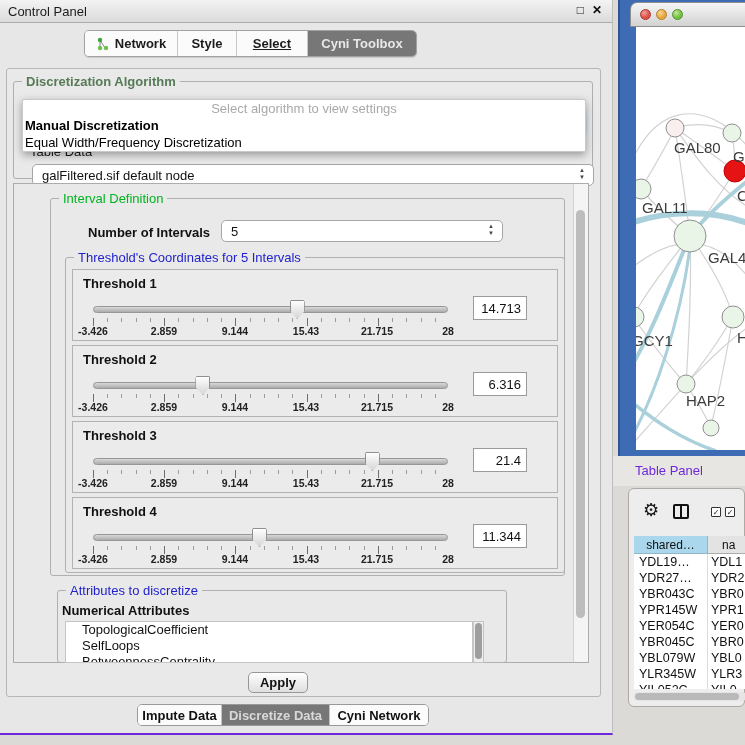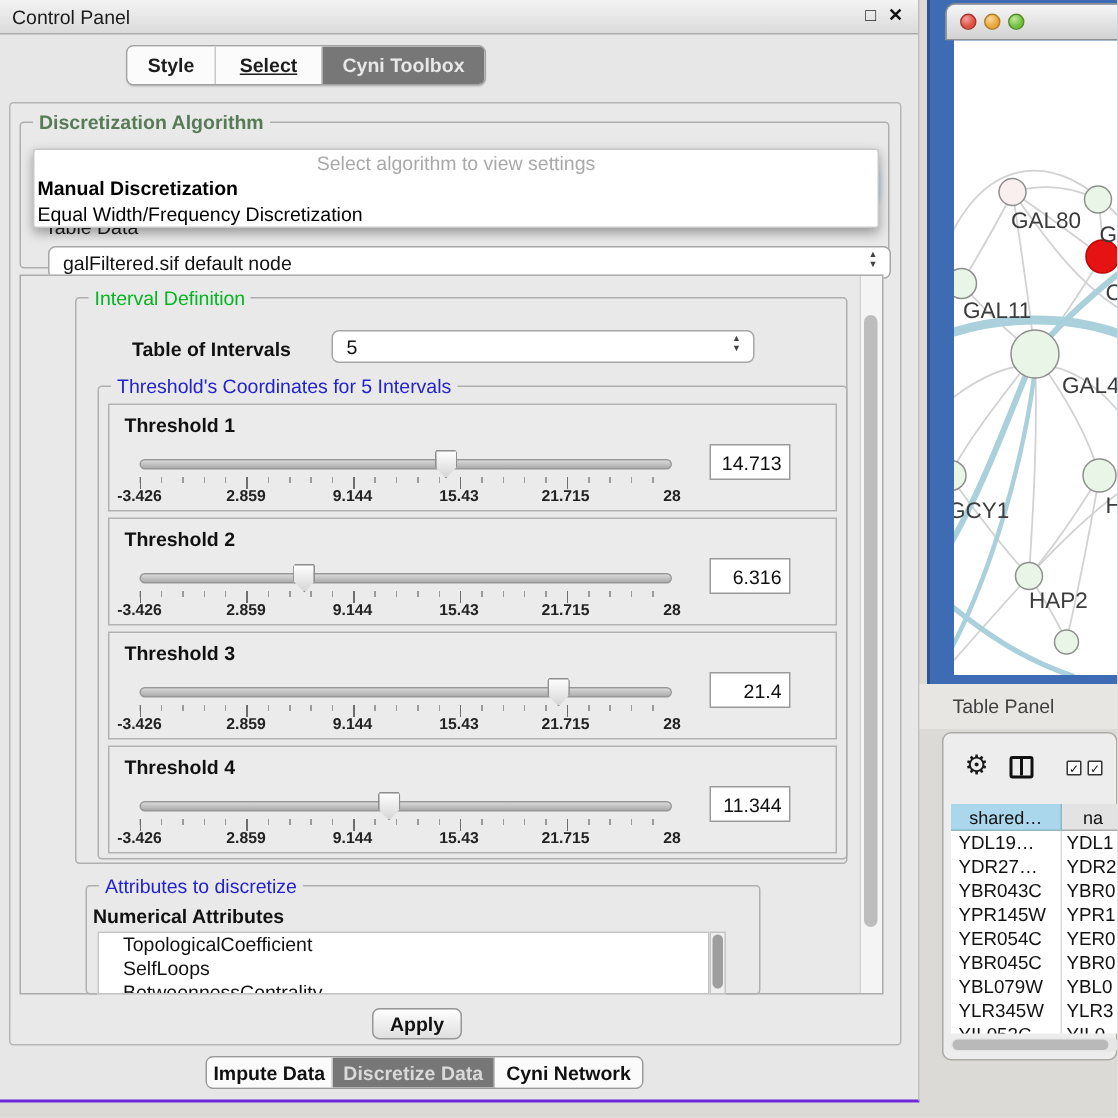--- a/index.html
+++ b/index.html
@@ -106,21 +106,21 @@
       background:linear-gradient(#F6F6F6,#D2D2D2);border:1px solid #8E8E8E;border-right:none;
       border-top-left-radius:7px;box-sizing:border-box;}
   .light{position:absolute;top:6px;width:11px;height:11px;border-radius:50%;box-sizing:border-box;}
   .light.red{left:9px;background:radial-gradient(circle at 35% 30%,#F4A09A,var(--light-red,#DD5144) 60%);border:1px solid #A8352C;}
   .light.yellow{left:25px;background:radial-gradient(circle at 35% 30%,#F7D79A,var(--light-yellow,#E9A63B) 60%);border:1px solid #B07F22;}
   .light.green{left:41px;background:radial-gradient(circle at 35% 30%,#C2E79A,var(--light-green,#71BF3E) 60%);border:1px solid #538F2B;}
   .net-canvas{position:absolute;left:636px;top:27px;width:109px;height:423px;background:#FFF;overflow:hidden;}
   .node-label{position:absolute;font-size:15px;color:#3C3C3C;white-space:nowrap;}
   
   .tp-titlebar{position:absolute;left:613px;top:456px;width:132px;height:30px;background:#E8E6E2;}
-  .tp-title{position:absolute;left:22px;top:7px;font-size:13px;color:#404040;}
+  .tp-title{position:absolute;left:22px;top:7px;font-size:13px;color:#6d28d9;}
   .tp-box{position:absolute;left:628px;top:488px;width:117px;height:219px;background:#EDEDED;
       border:1px solid #ADA9A5;border-radius:6px;box-sizing:border-box;}
   .gear{position:absolute;left:14px;top:10px;font-size:18px;color:#1a1a1a;}
   .split-ico{position:absolute;left:44px;top:15px;width:16px;height:15px;border:2px solid #111;
       border-radius:2px;box-sizing:border-box;}
   .split-ico:before{content:"";position:absolute;left:5px;top:0;width:2px;height:11px;background:#111;}
   .cb{position:absolute;top:18px;width:10px;height:10px;border:1.2px solid #333;border-radius:1px;
       font-size:8px;line-height:9px;text-align:center;color:#222;box-sizing:border-box;background:#FDFDFD;}
   .cb1{left:82px;} .cb2{left:96px;}
   .tp-table{position:absolute;left:5px;top:47px;width:112px;height:153px;background:#FFF;overflow:hidden;
@@ -142,20 +142,30 @@
 <div class="stage">
 
   <div class="cp">
     <div class="cp-titlebar">
       <span class="cp-title">Control Panel</span>
       <span class="float-btn">□</span>
       <span class="close-btn">✕</span>
     </div>
 
     <div class="main-tabs">
+      <div class="tab t0">
+        <svg class="net-ico" viewBox="0 0 14 14">
+          <line x1="4" y1="3" x2="9" y2="11" stroke="#888" stroke-width="1"></line>
+          <line x1="4" y1="3" x2="4" y2="11" stroke="#888" stroke-width="1"></line>
+          <circle cx="4" cy="3" r="2.2" fill="#3FA33F"></circle>
+          <circle cx="4" cy="11" r="2.2" fill="#6FBF4F"></circle>
+          <circle cx="10" cy="11" r="2.2" fill="#6FBF4F"></circle>
+        </svg>
+        <span>Network</span>
+      </div>
       <div class="tab t1">
         <span>Style</span>
       </div>
       <div class="tab t2">
         <span>Select</span>
       </div>
       <div class="tab t3 selected">
         <span>Cyni Toolbox</span>
       </div>
     </div>
@@ -181,21 +191,21 @@
         </div>
       </div>
 
       <div class="settings">
         <div class="vscroll">
           <div class="vthumb"></div>
         </div>
 
         <div class="group interval-group">
           <span class="group-title">Interval Definition</span>
-          <span class="num-label">Table of Intervals</span>
+          <span class="num-label">Number of Intervals</span>
           <div class="combo num-combo">
             <span class="cv">5</span>
             <span class="spinner">
               <span>▲</span>
                 <span>▼</span>
             </span>
           </div>
 
           <div class="group thr-group">
             <span class="group-title">Threshold's Coordinates for 5 Intervals</span>

